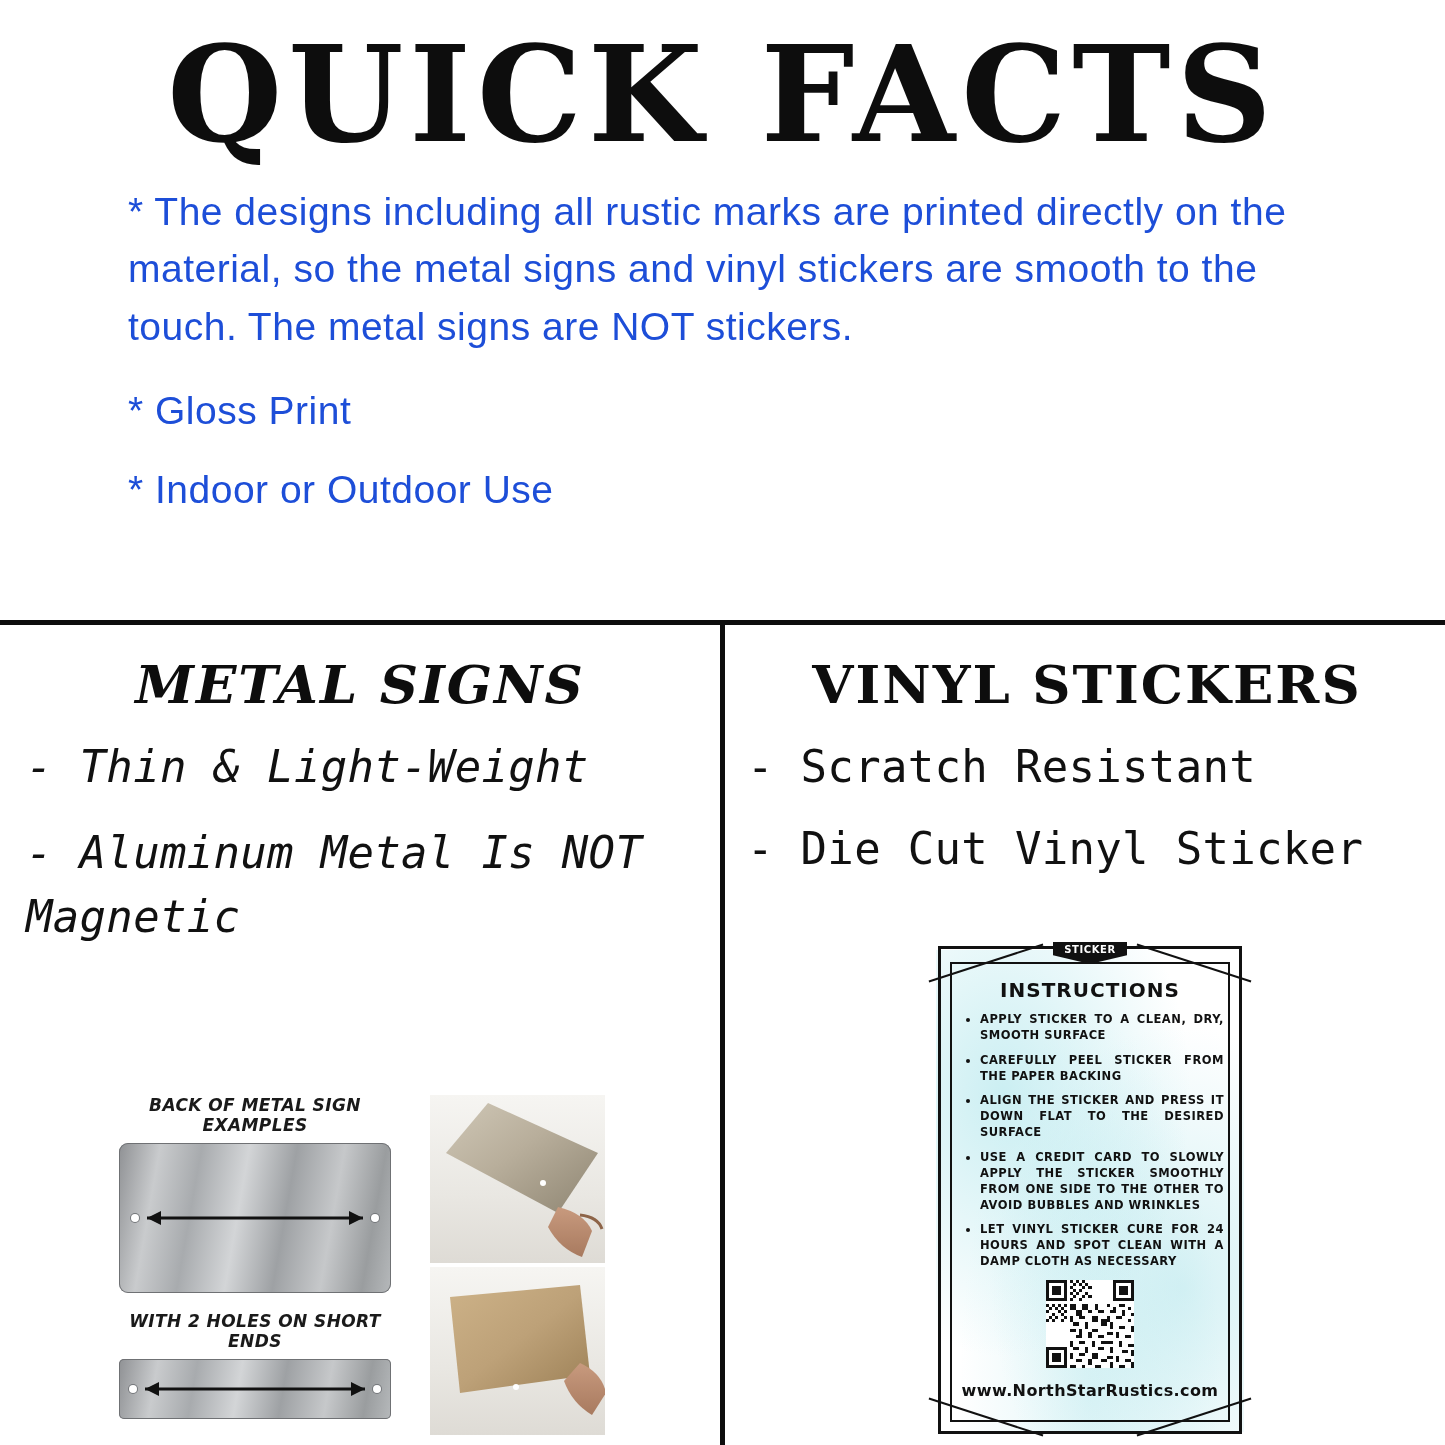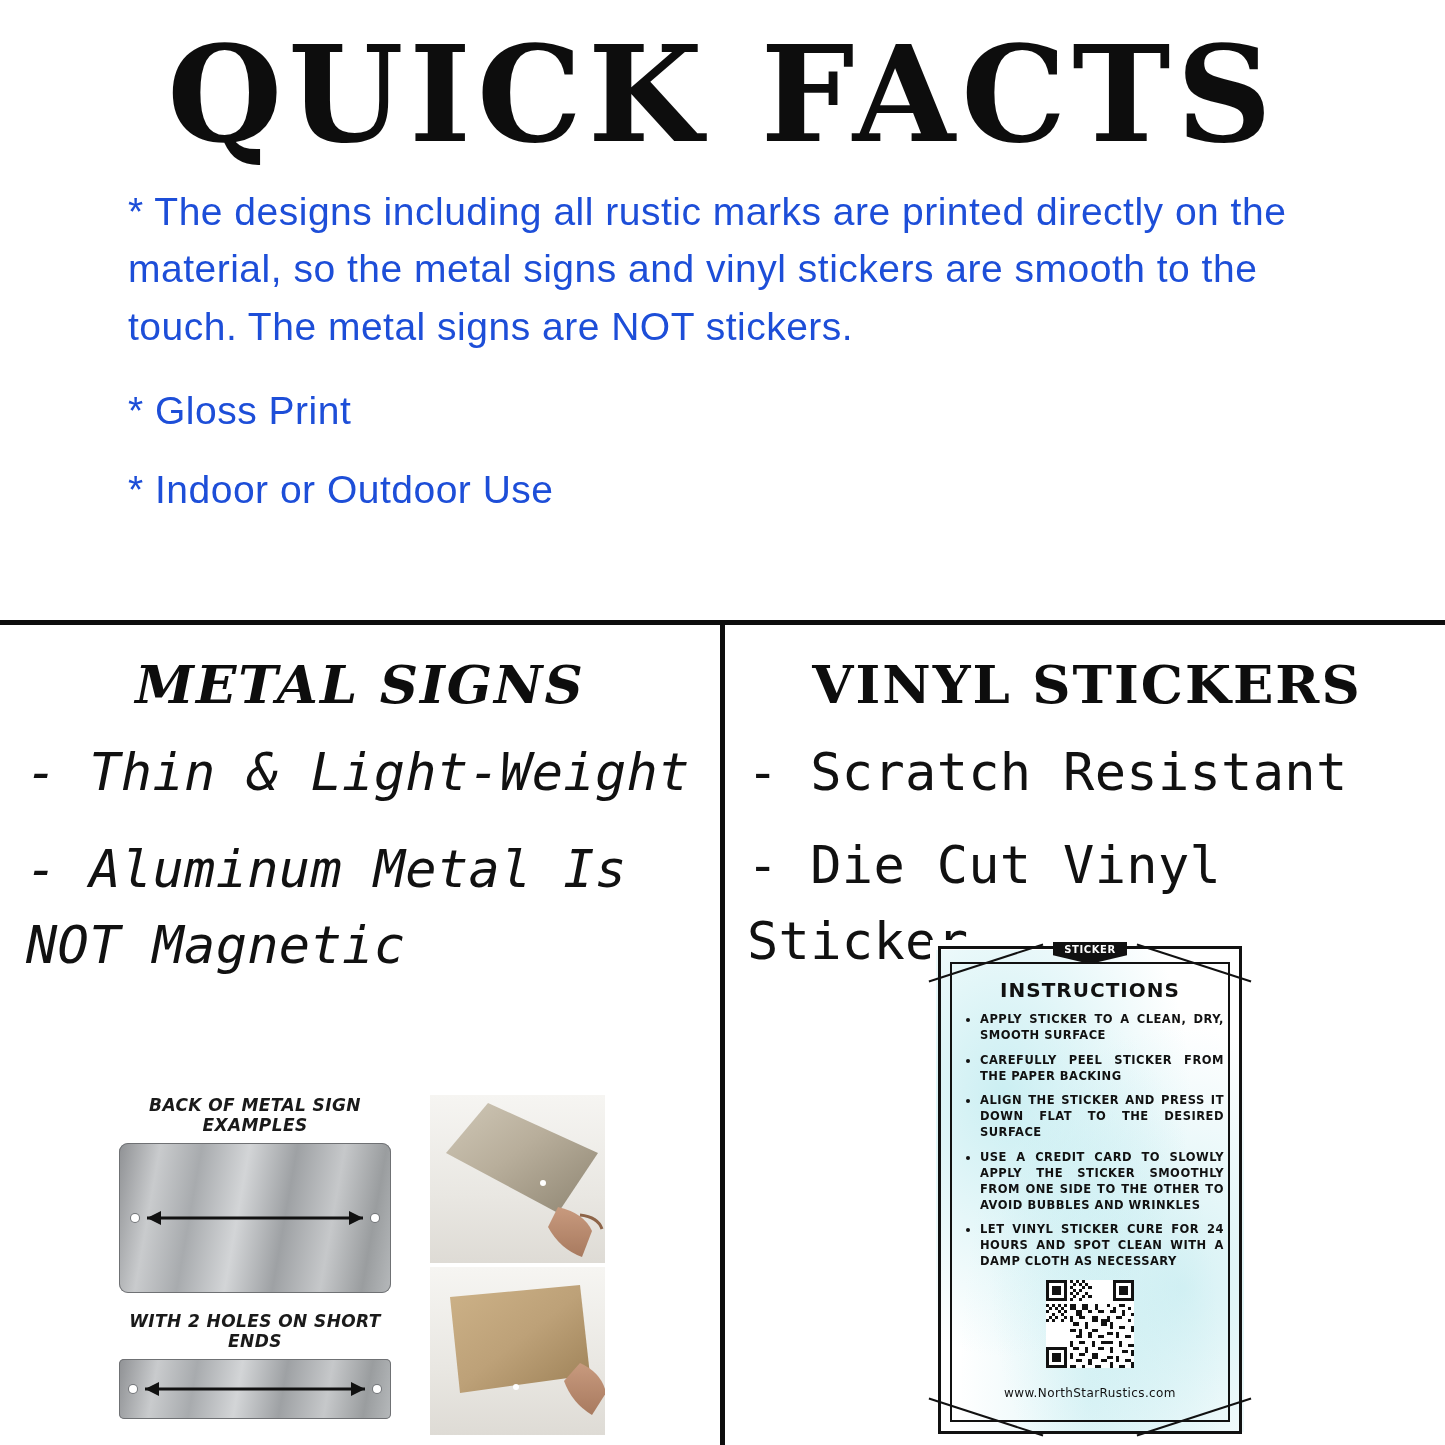--- a/index.html
+++ b/index.html
@@ -95,21 +95,21 @@
     text-align: center;
     font-family: "DejaVu Serif", serif;
     font-weight: bold;
     font-size: 53px;
     letter-spacing: 2px;
     margin: 0 0 20px 0;
     color: #0d0d0d;
   }
   .bullet {
     font-family: "DejaVu Sans Mono", monospace;
-    font-size: 52px;
+    font-size: 44px;
     line-height: 1.45;
     letter-spacing: 0.3px;
     margin-bottom: 22px;
     color: #111111;
   }
   .col-right .bullet {
     margin-bottom: 18px;
   }
 
   
@@ -283,22 +283,22 @@
     height: 88px;
   }
   .qr svg { display: block; }
   .sticker-url {
     position: absolute;
     left: 0;
     right: 0;
     bottom: 40px;
     text-align: center;
     font-family: "DejaVu Sans", sans-serif;
-    font-weight: normal;
-    font-size: 12px;
+    font-weight: bold;
+    font-size: 16px;
     letter-spacing: 0.4px;
     color: #111111;
   }
   .corner-line {
     position: absolute;
     background: #111111;
     height: 2px;
   }
 </style>
 </head>

